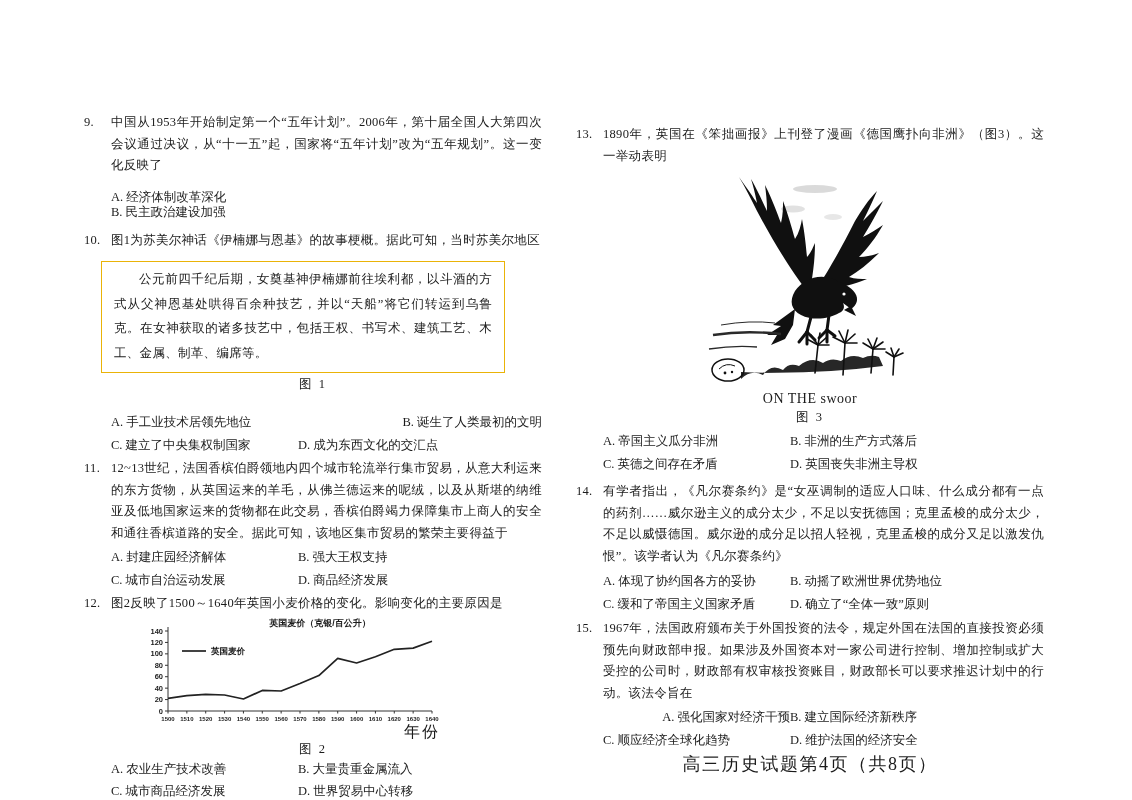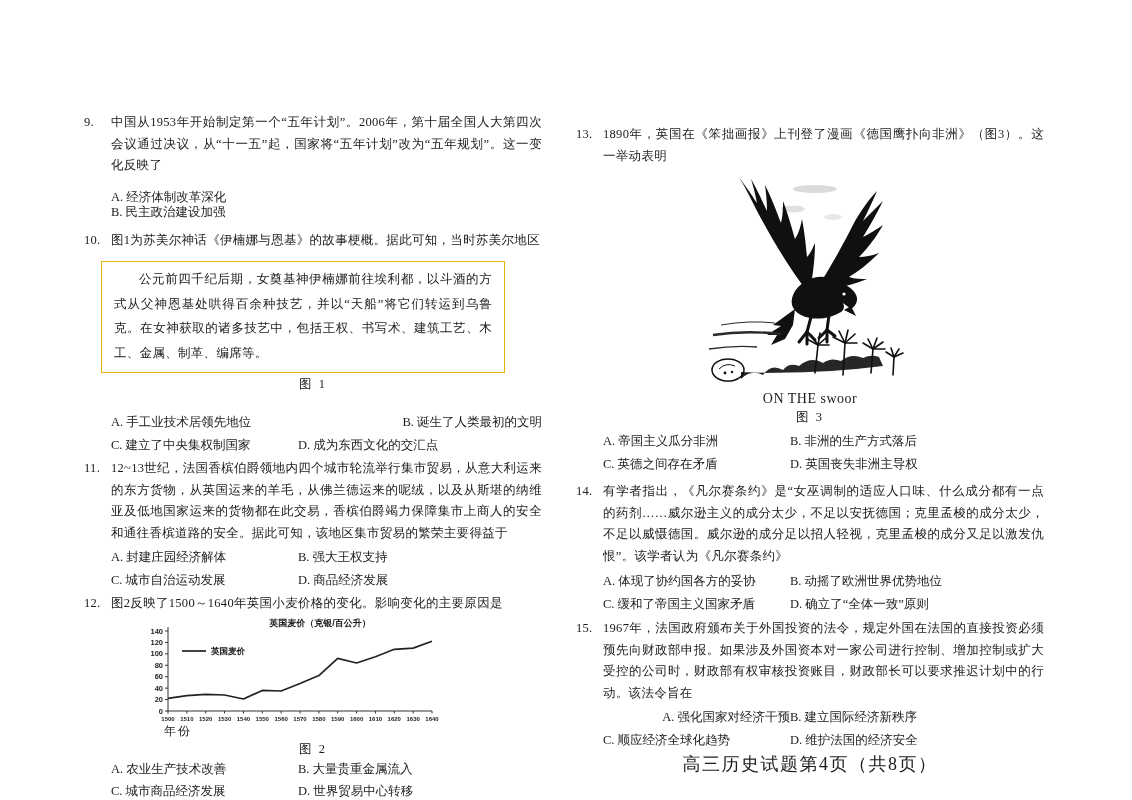--- a/index.html
+++ b/index.html
@@ -14,21 +14,21 @@
   .qnum{position:absolute;left:0;top:0;width:26px;}
   .opt-row{display:flex;padding-left:27px;margin-top:7px;line-height:15.5px;}
   .opt-row .opt:first-child{width:187px;flex:none;}
   .q{margin-top:9px;}
   .q:first-child{margin-top:0;}
   .excerpt-box{box-sizing:border-box;margin:10px 0 0 17px;width:404px;border:1px solid #eab308;
     padding:5px 12px 7px;line-height:24.5px;text-align:justify;letter-spacing:.3px;}
   .excerpt-box p{margin:0;text-indent:2em;}
   .fig-cap{text-align:center;margin-top:3px;line-height:17px;letter-spacing:2px;}
   .chart-wrap{width:300px;margin:2px 0 0 56px;}
-  .chart-xlabel{text-align:left;padding-left:24px;font-size:12px;letter-spacing:2px;line-height:13px;}
+  .chart-xlabel{text-align:right;padding-left:24px;font-size:16px;letter-spacing:2px;line-height:13px;}
   .eagle-wrap{width:230px;margin:6px auto 0;}
   .swoop-cap{text-align:center;font-size:14px;letter-spacing:.5px;line-height:14px;margin-top:1px;}
   .page-footer{text-align:center;margin-top:4px;letter-spacing:1.5px;font-size:18px;}
   svg{display:block;}
 </style>
 </head>
 <body>
 
 <div class="page page-left">
 

